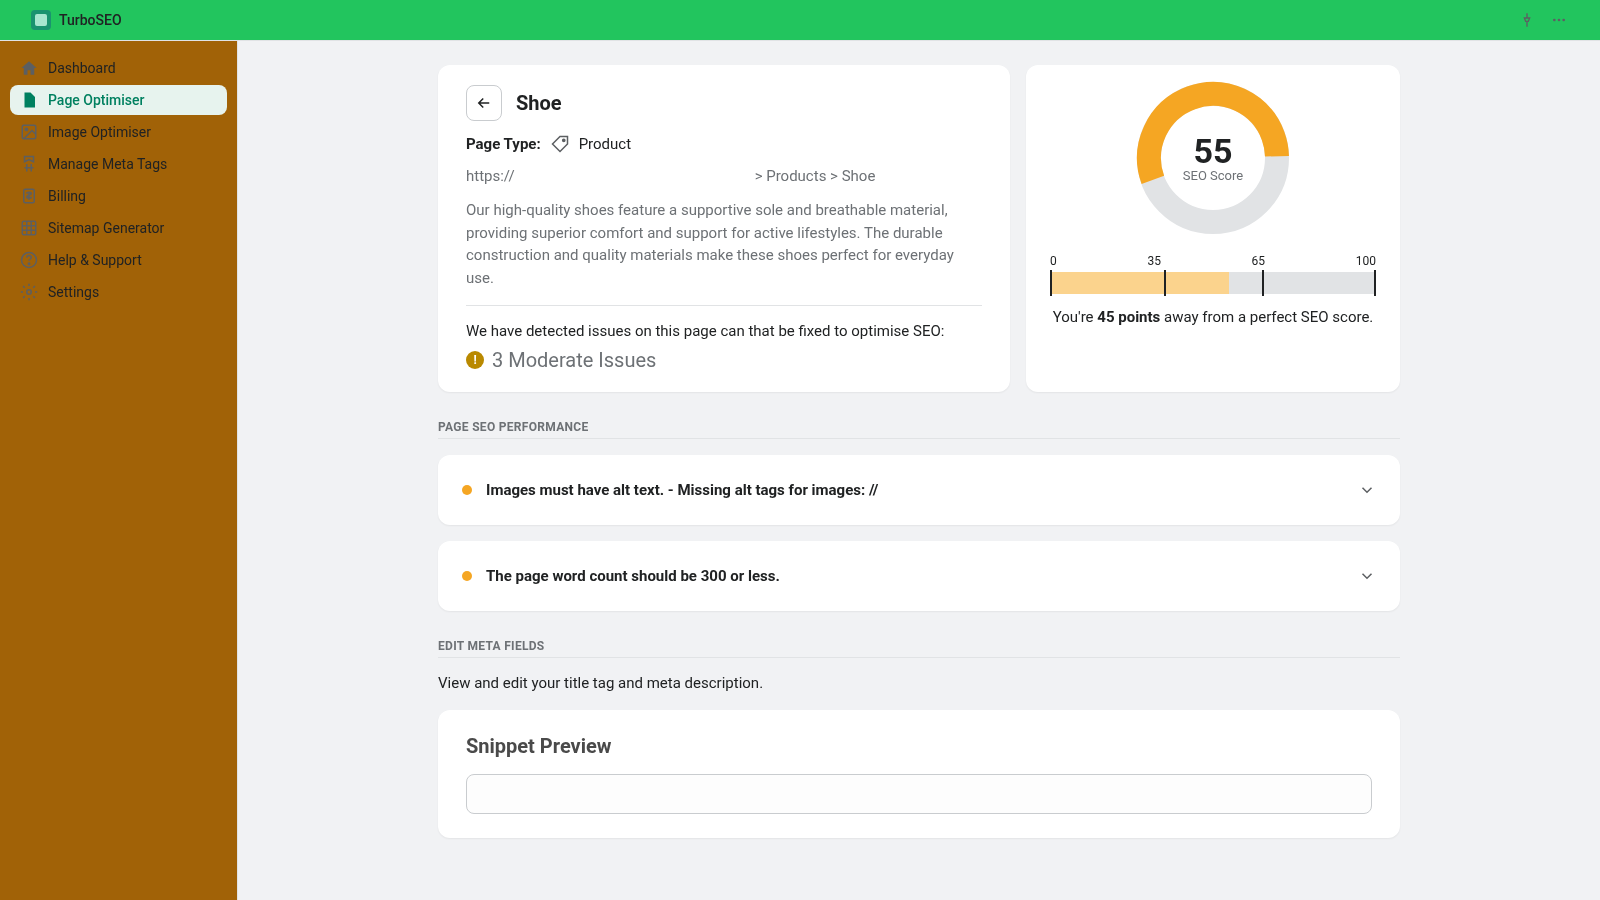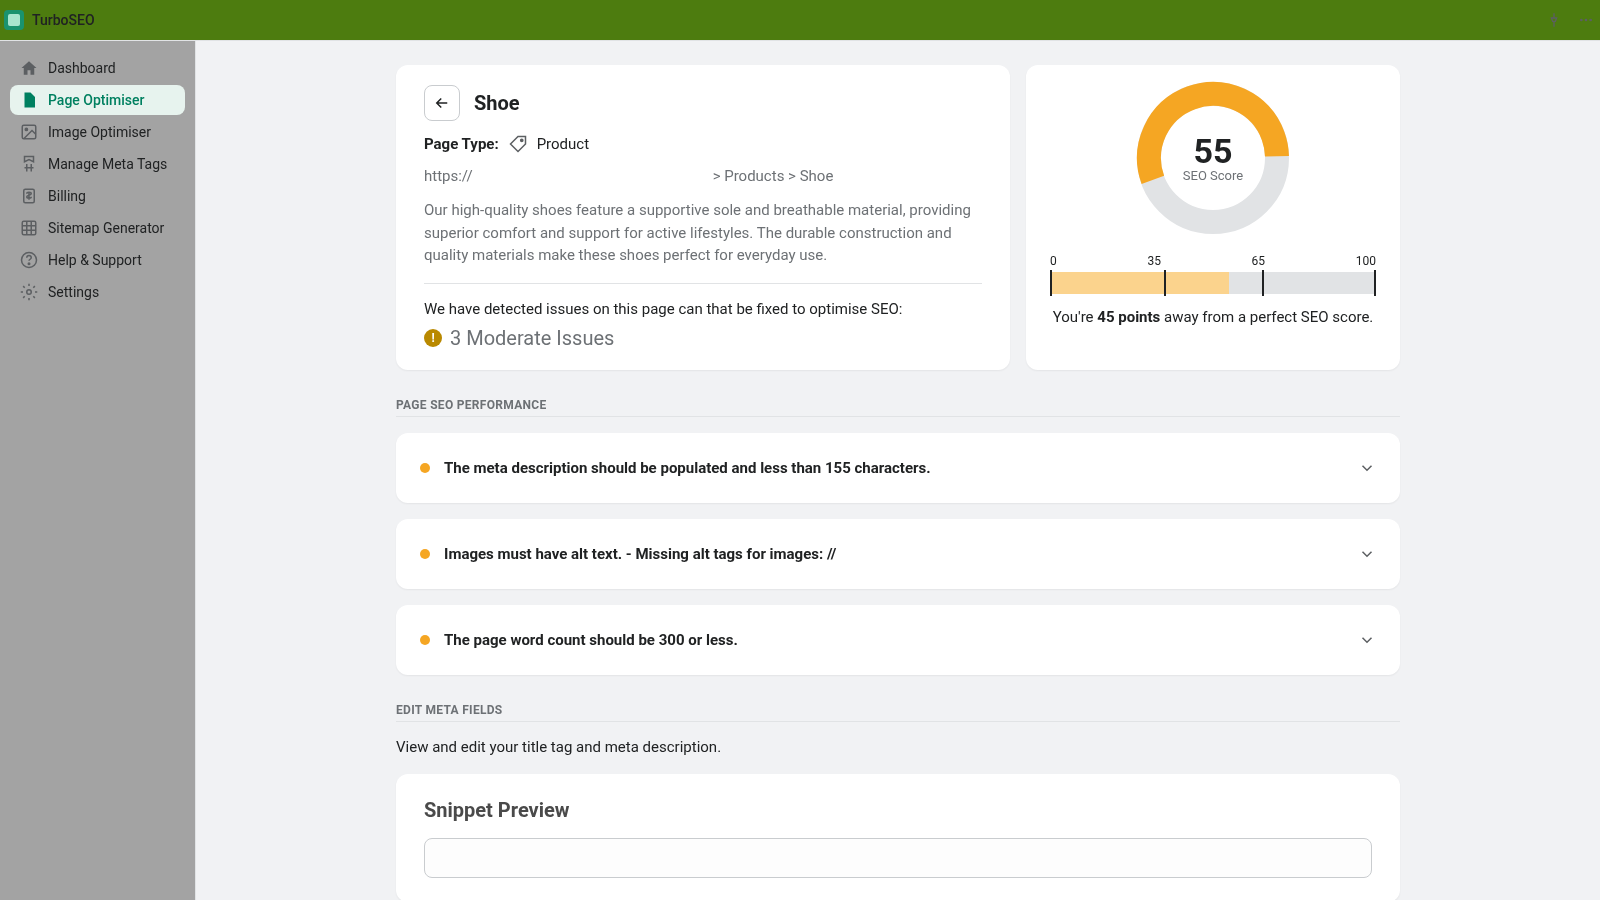--- a/index.html
+++ b/index.html
@@ -1,29 +1,29 @@
 <!DOCTYPE html>
 <html><head>
 <meta charset="utf-8">
 <style>
 * { box-sizing: border-box; margin: 0; padding: 0; }
 body { font-family: -apple-system, BlinkMacSystemFont, "Segoe UI", Roboto, "Helvetica Neue", Arial, sans-serif; background: #f1f2f4; color: #202223; font-size: 14px; width: 1600px; height: 900px; overflow: hidden; }
 
 
-.topbar { height: 41px; background: #4d7c0f; display: flex; align-items: center; justify-content: space-between; padding: 0 4px; border-bottom: 1px solid #e1e3e5; }
+.topbar { height: 41px; background: #22c55e; display: flex; align-items: center; justify-content: space-between; padding: 0 31px; border-bottom: 1px solid #e1e3e5; }
 .topbar-left { display: flex; align-items: center; gap: 8px; }
 .app-logo { width: 20px; height: 20px; background: #1a936f; border-radius: 4px; display: flex; align-items: center; justify-content: center; }
 .app-logo-inner { width: 12px; height: 12px; background: #a8e6cf; border-radius: 2px; }
 .app-name { font-weight: 500; color: #202223; font-size: 14px; }
 .topbar-right { display: flex; align-items: center; gap: 12px; }
 .topbar-icon { width: 20px; height: 20px; color: #5c5f62; cursor: pointer; display:flex; align-items:center; justify-content:center; }
 
 
 .layout { display: flex; height: calc(900px - 41px); }
-.sidebar { width: 196px; background: #a3a3a3; border-right: 1px solid #e1e3e5; padding: 12px 10px; }
+.sidebar { width: 238px; background: #a16207; border-right: 1px solid #e1e3e5; padding: 12px 10px; }
 .main { flex: 1; overflow-y: auto; padding: 24px 200px 40px 200px; }
 
 
 .nav-item { display: flex; align-items: center; gap: 10px; padding: 6px 10px; border-radius: 8px; cursor: pointer; color: #202223; font-size: 14px; margin-bottom: 2px; }
 .nav-item.active { background: #e7f3ee; color: #008060; font-weight: 500; }
 .nav-icon { width: 18px; height: 18px; flex-shrink: 0; color: #5c5f62; display:flex; align-items:center; justify-content:center; }
 .nav-item.active .nav-icon { color: #008060; }
 
 
 .top-row { display: flex; gap: 16px; margin-bottom: 28px; }
@@ -252,27 +252,20 @@
         </div>
 
         <div class="score-msg">
           <span>You're </span><b>45 points</b><span> away from a perfect SEO score.</span>
         </div>
       </div>
     </div>
 
     <div class="section-header">PAGE SEO PERFORMANCE</div>
 
-    <div class="accordion-item">
-      <div class="dot orange"></div>
-      <div class="accordion-title">The meta description should be populated and less than 155 characters.</div>
-      <div class="chevron"><svg viewBox="0 0 24 24" width="18" height="18" fill="none" stroke="currentColor" stroke-width="2">
-            <path d="M6 9 L12 15 L18 9"></path>
-          </svg></div>
-    </div>
 
     <div class="accordion-item">
       <div class="dot orange"></div>
       <div class="accordion-title">Images must have alt text. - Missing alt tags for images: //</div>
       <div class="chevron"><svg viewBox="0 0 24 24" width="18" height="18" fill="none" stroke="currentColor" stroke-width="2">
             <path d="M6 9 L12 15 L18 9"></path>
           </svg></div>
     </div>
 
     <div class="accordion-item">

